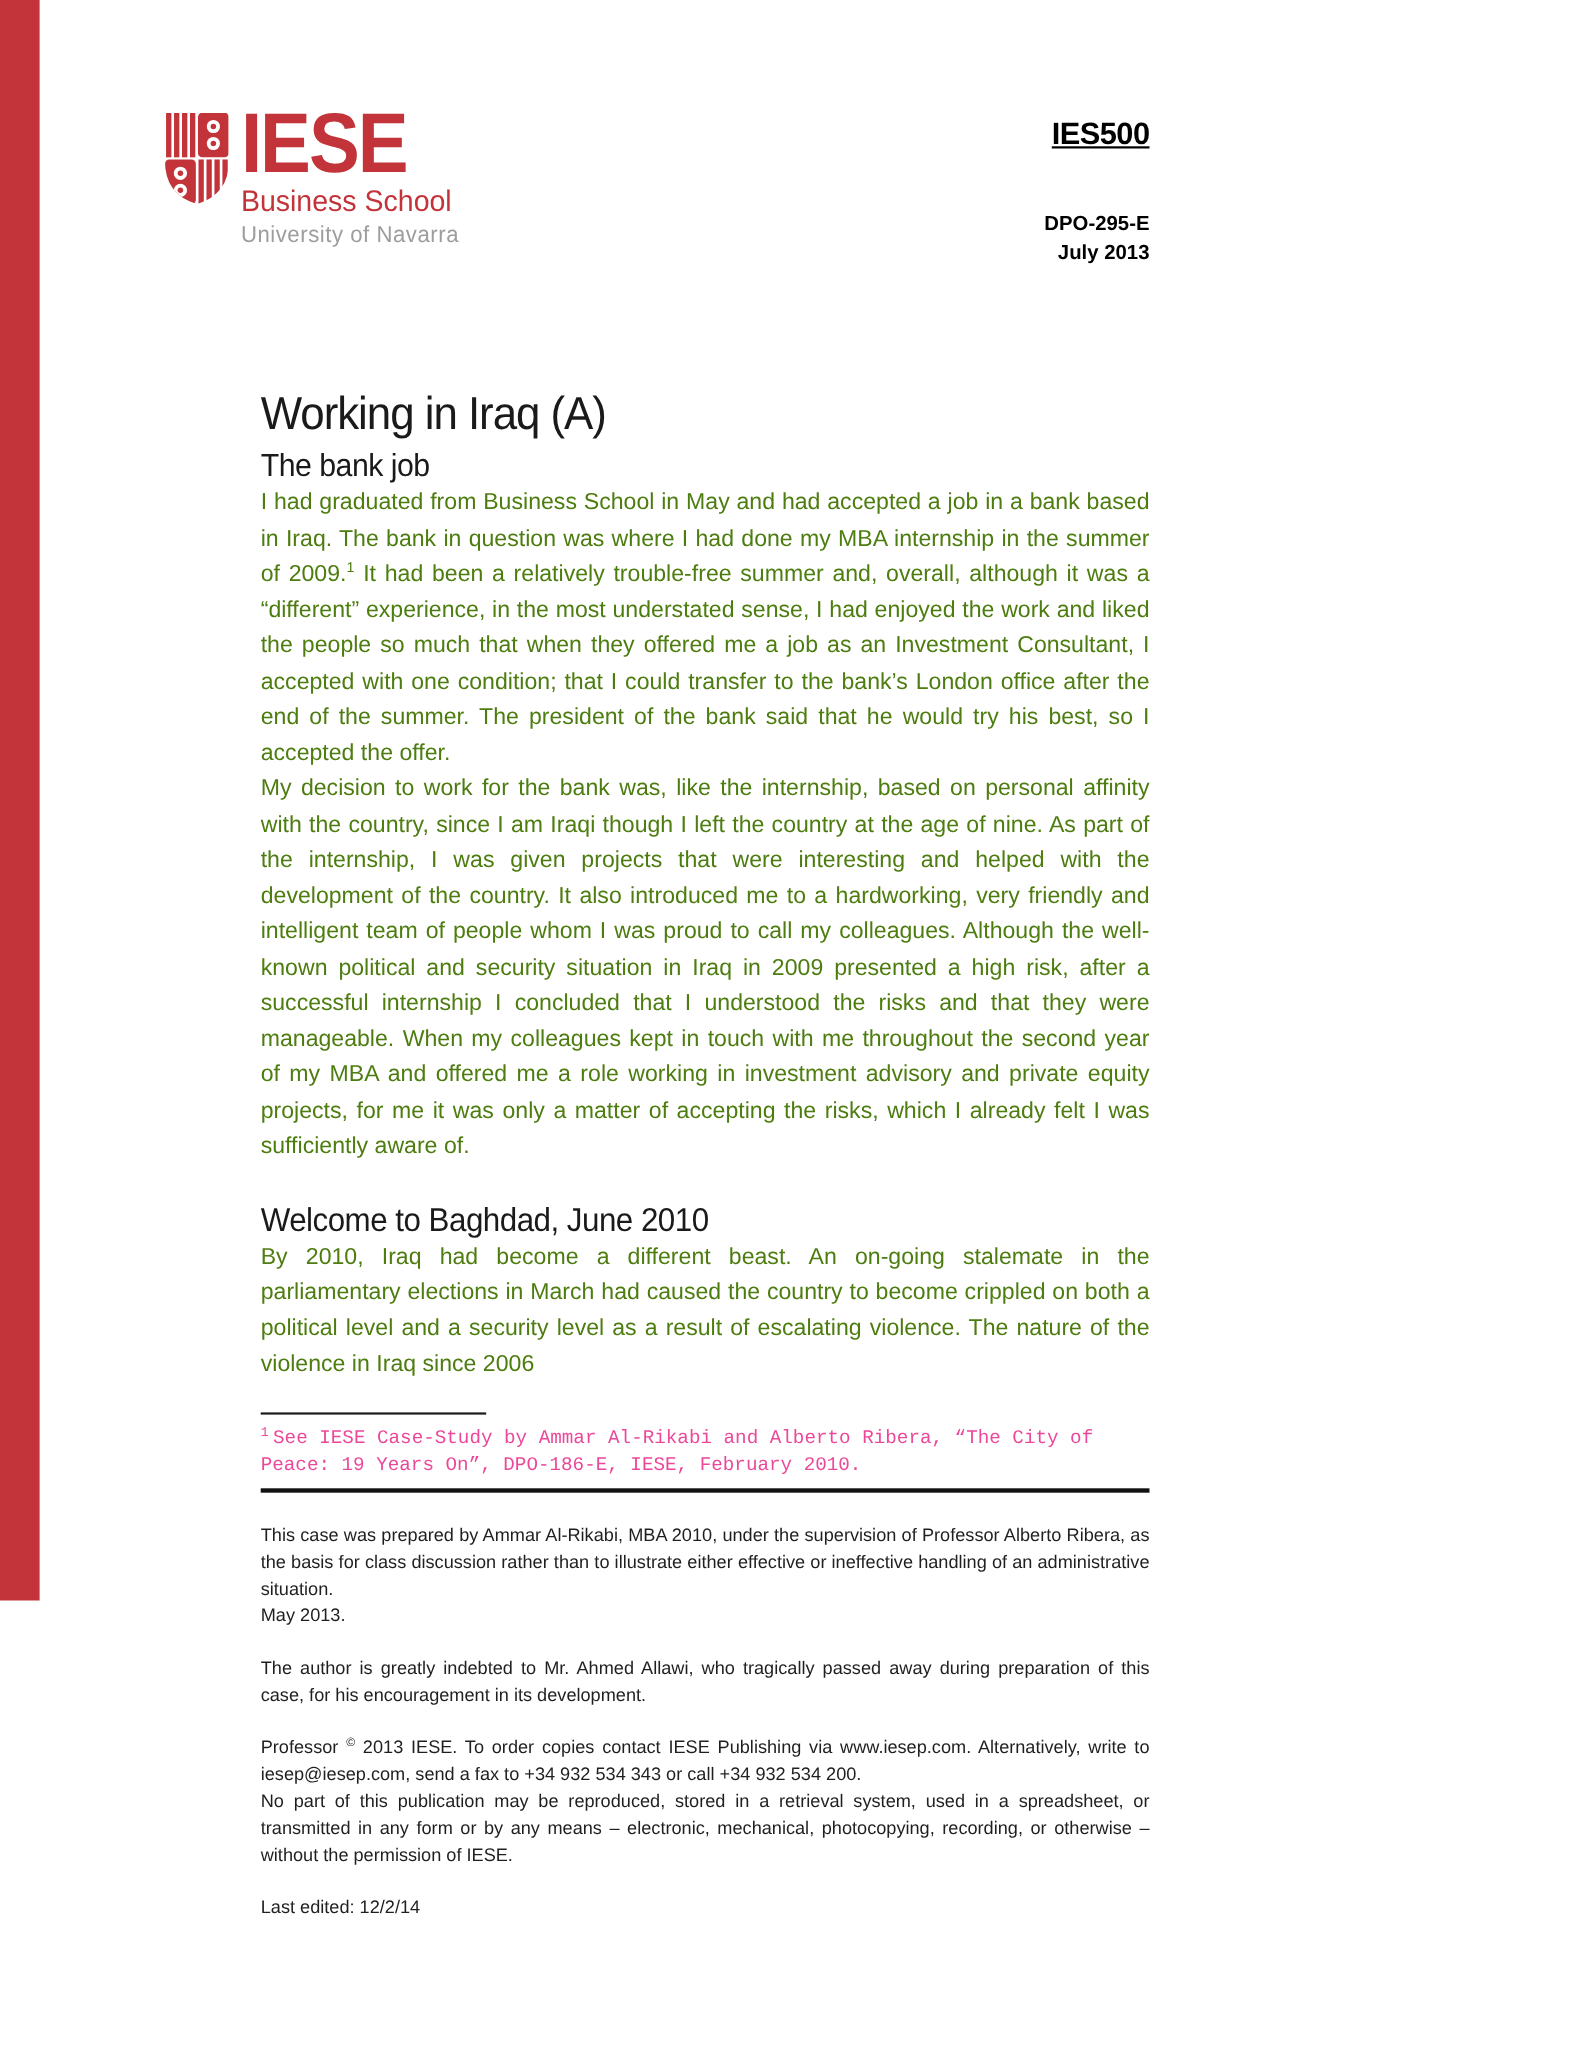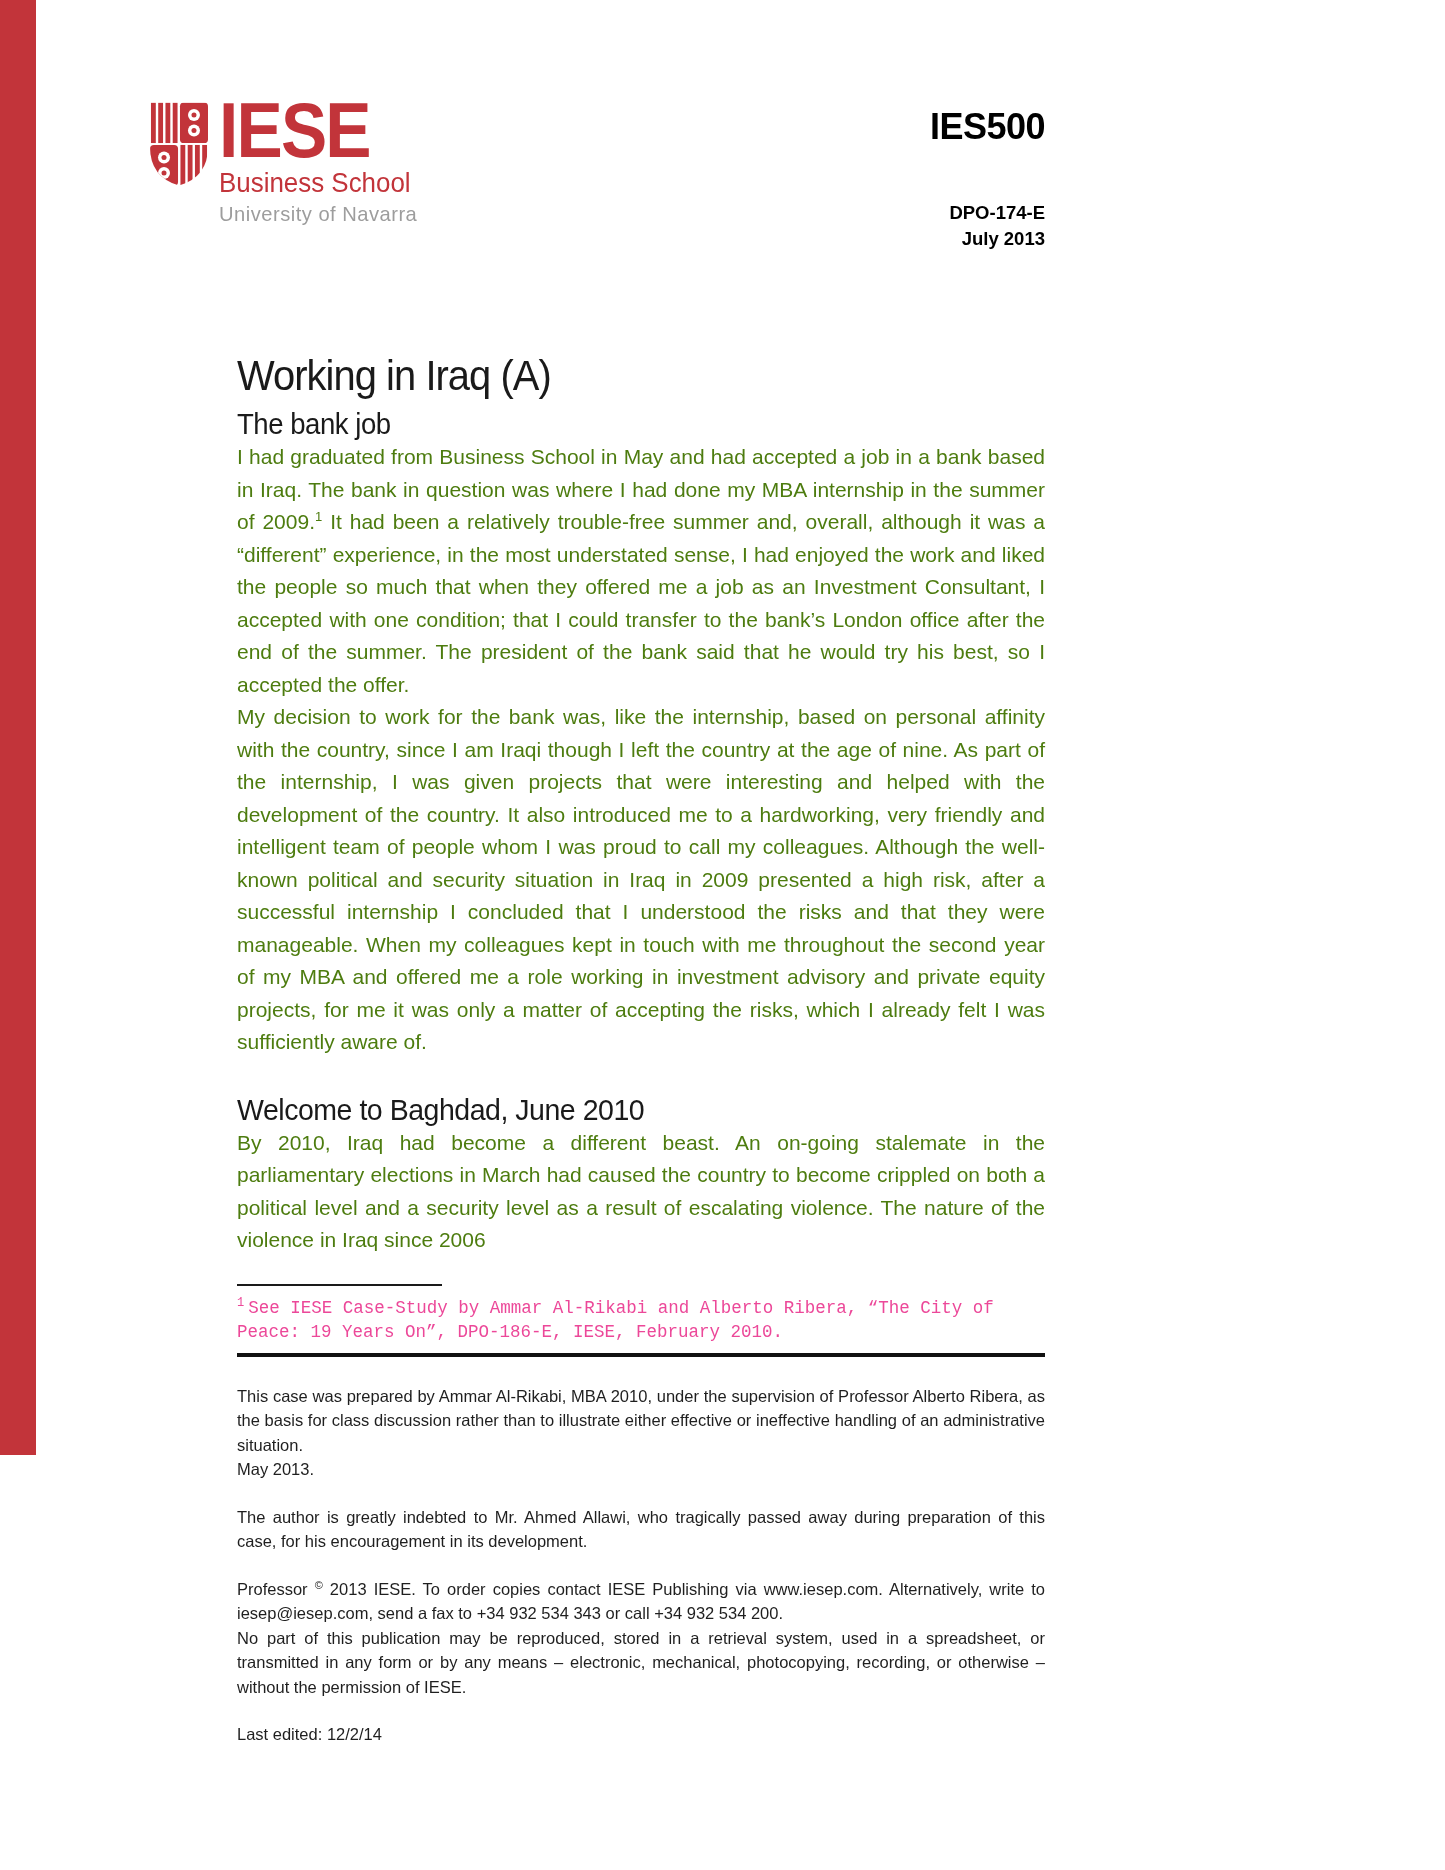--- a/index.html
+++ b/index.html
@@ -29,21 +29,21 @@
   .logo-school {
     font-size:27px; color:#c2343a; margin-top:3px; font-weight:400;
     transform:scaleX(0.96); transform-origin:left top;
   }
   .logo-univ {
     font-size:21px; color:#9d9d9d; margin-top:3px; font-weight:400; letter-spacing:0.5px;
     transform:scaleX(0.96); transform-origin:left top;
   }
   
   .header-right { position:absolute; top:106px; right:400px; text-align:right; color:#000; }
-  .course-code { font-size:36px; font-weight:700; letter-spacing:-0.5px; }
+  .course-code { font-size:28px; font-weight:700; letter-spacing:-0.5px;text-decoration:underline; }
   .doc-meta { margin-top:52px; font-size:18.5px; line-height:26px; font-weight:700; }
   
   .content { position:absolute; left:237px; top:0; width:808px; }
   .doc-title {
     margin:352px 0 0; font-size:42px; font-weight:400; color:#1a1a1a;
     letter-spacing:-1px; transform:scaleX(0.95); transform-origin:left top;
   }
   .doc-subtitle {
     margin:8px 0 0; font-size:29px; font-weight:400; color:#1a1a1a;
     letter-spacing:-0.5px; transform:scaleX(0.95); transform-origin:left top;
@@ -118,21 +118,21 @@
     <div class="logo-text">
       <div class="logo-acronym">IESE</div>
       <div class="logo-school">Business School</div>
       <div class="logo-univ">University of Navarra</div>
     </div>
   </div>
 
   <div class="header-right">
     <div class="course-code">IES500</div>
     <div class="doc-meta">
-      <div>DPO-174-E</div>
+      <div>DPO-295-E</div>
       <div>July 2013</div>
     </div>
   </div>
 
   <div class="content">
 
     <h1 class="doc-title">Working in Iraq (A)</h1>
     <h2 class="doc-subtitle">The bank job</h2>
 
     <p class="body p1"><span>I had graduated from Business School in May and had accepted a job in a bank based in Iraq. The bank in question was where I had done my MBA internship in the summer of 2009.</span><sup>1</sup><span> It had been a relatively trouble-free summer and, overall, although it was a “different” experience, in the most understated sense, I had enjoyed the work and liked the people so much that when they offered me a job as an Investment Consultant, I accepted with one condition; that I could transfer to the bank’s London office after the end of the summer. The president of the bank said that he would try his best, so I accepted the offer.</span></p>

